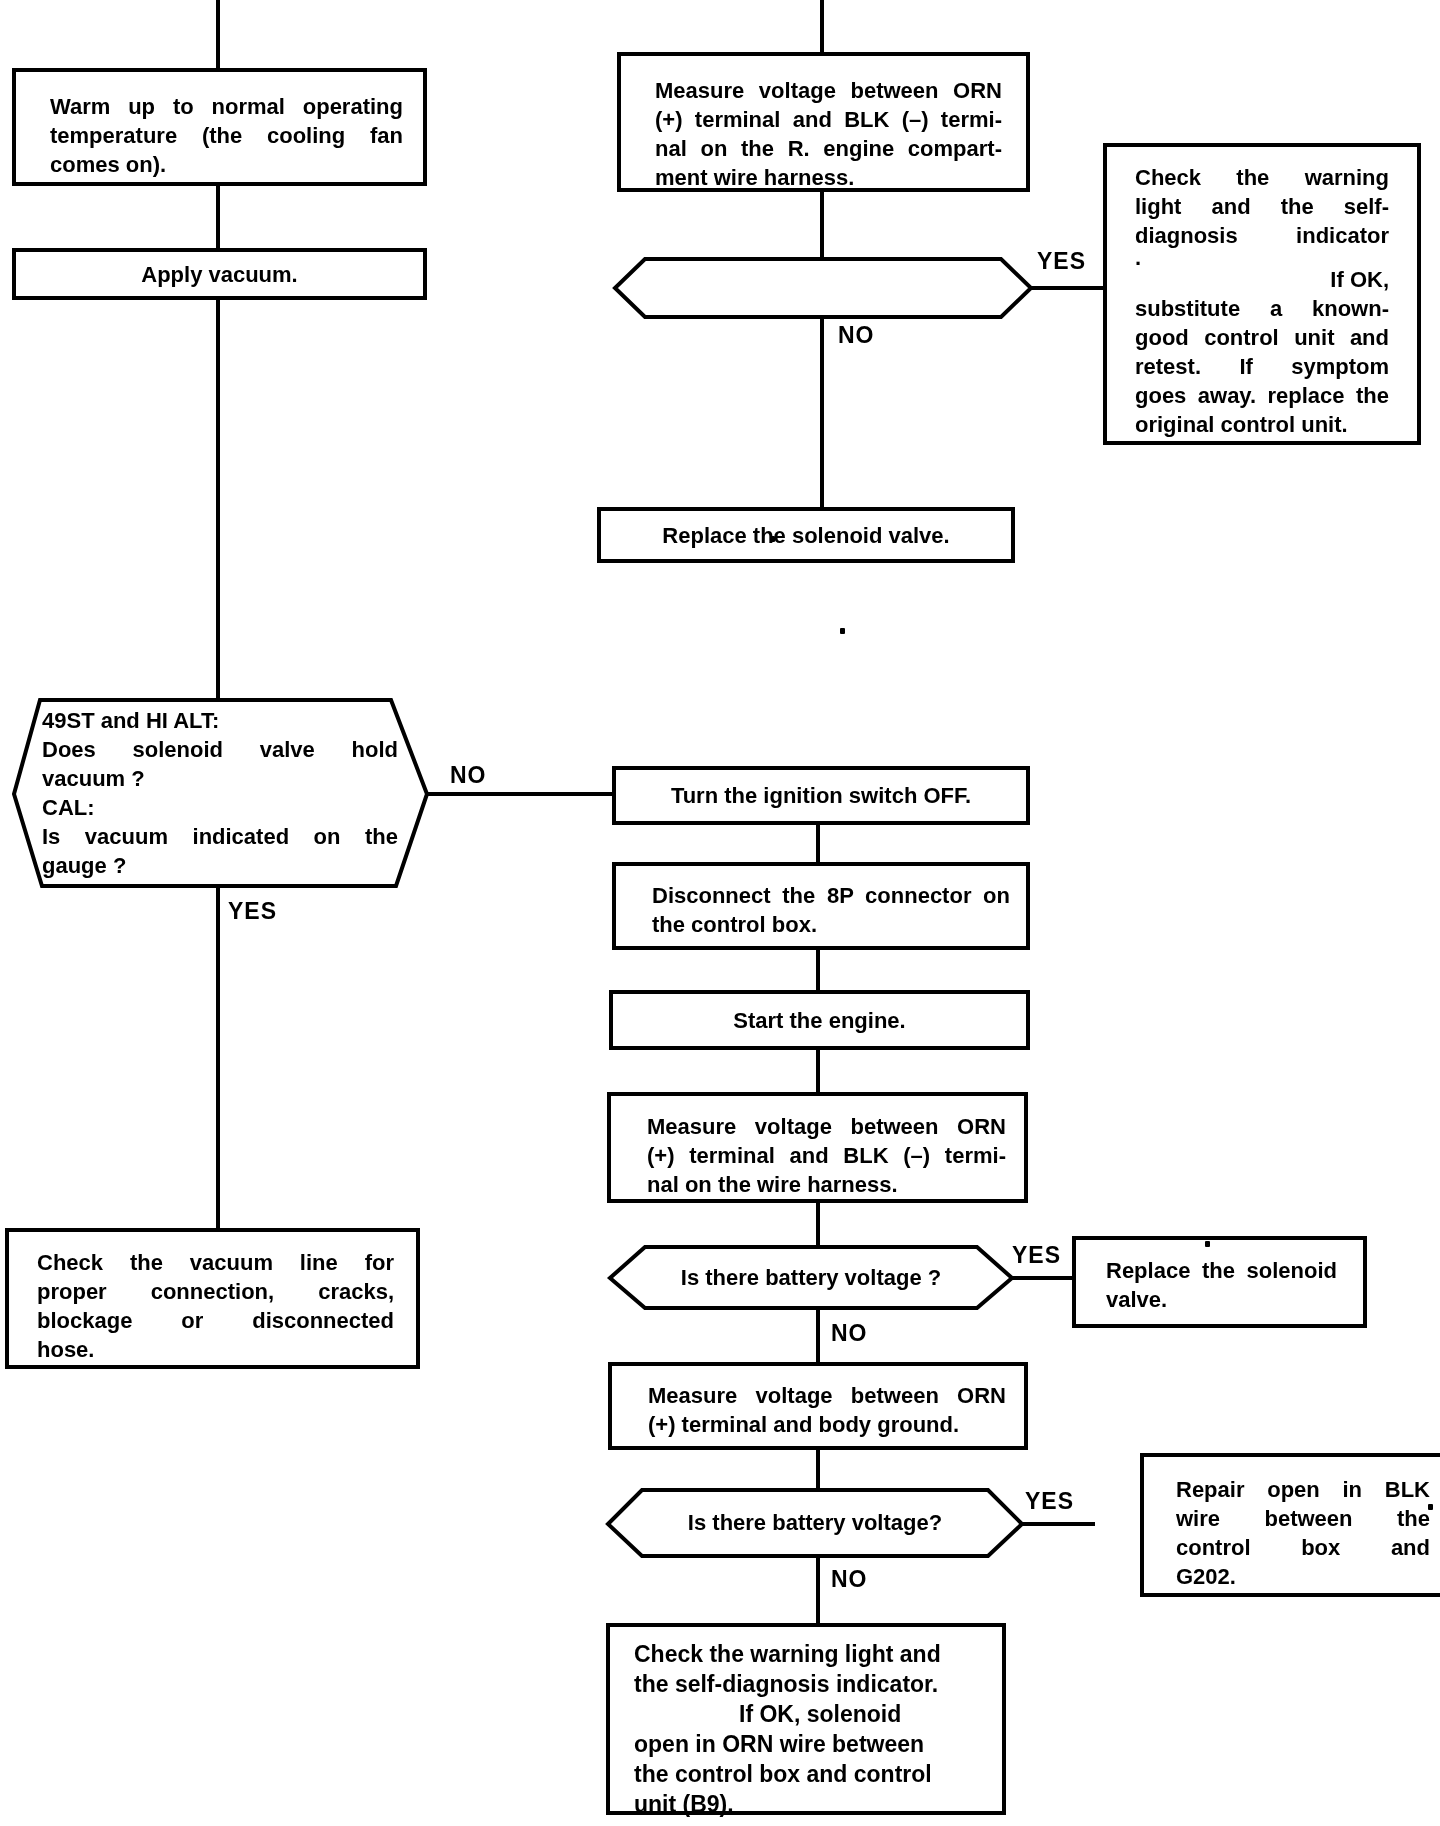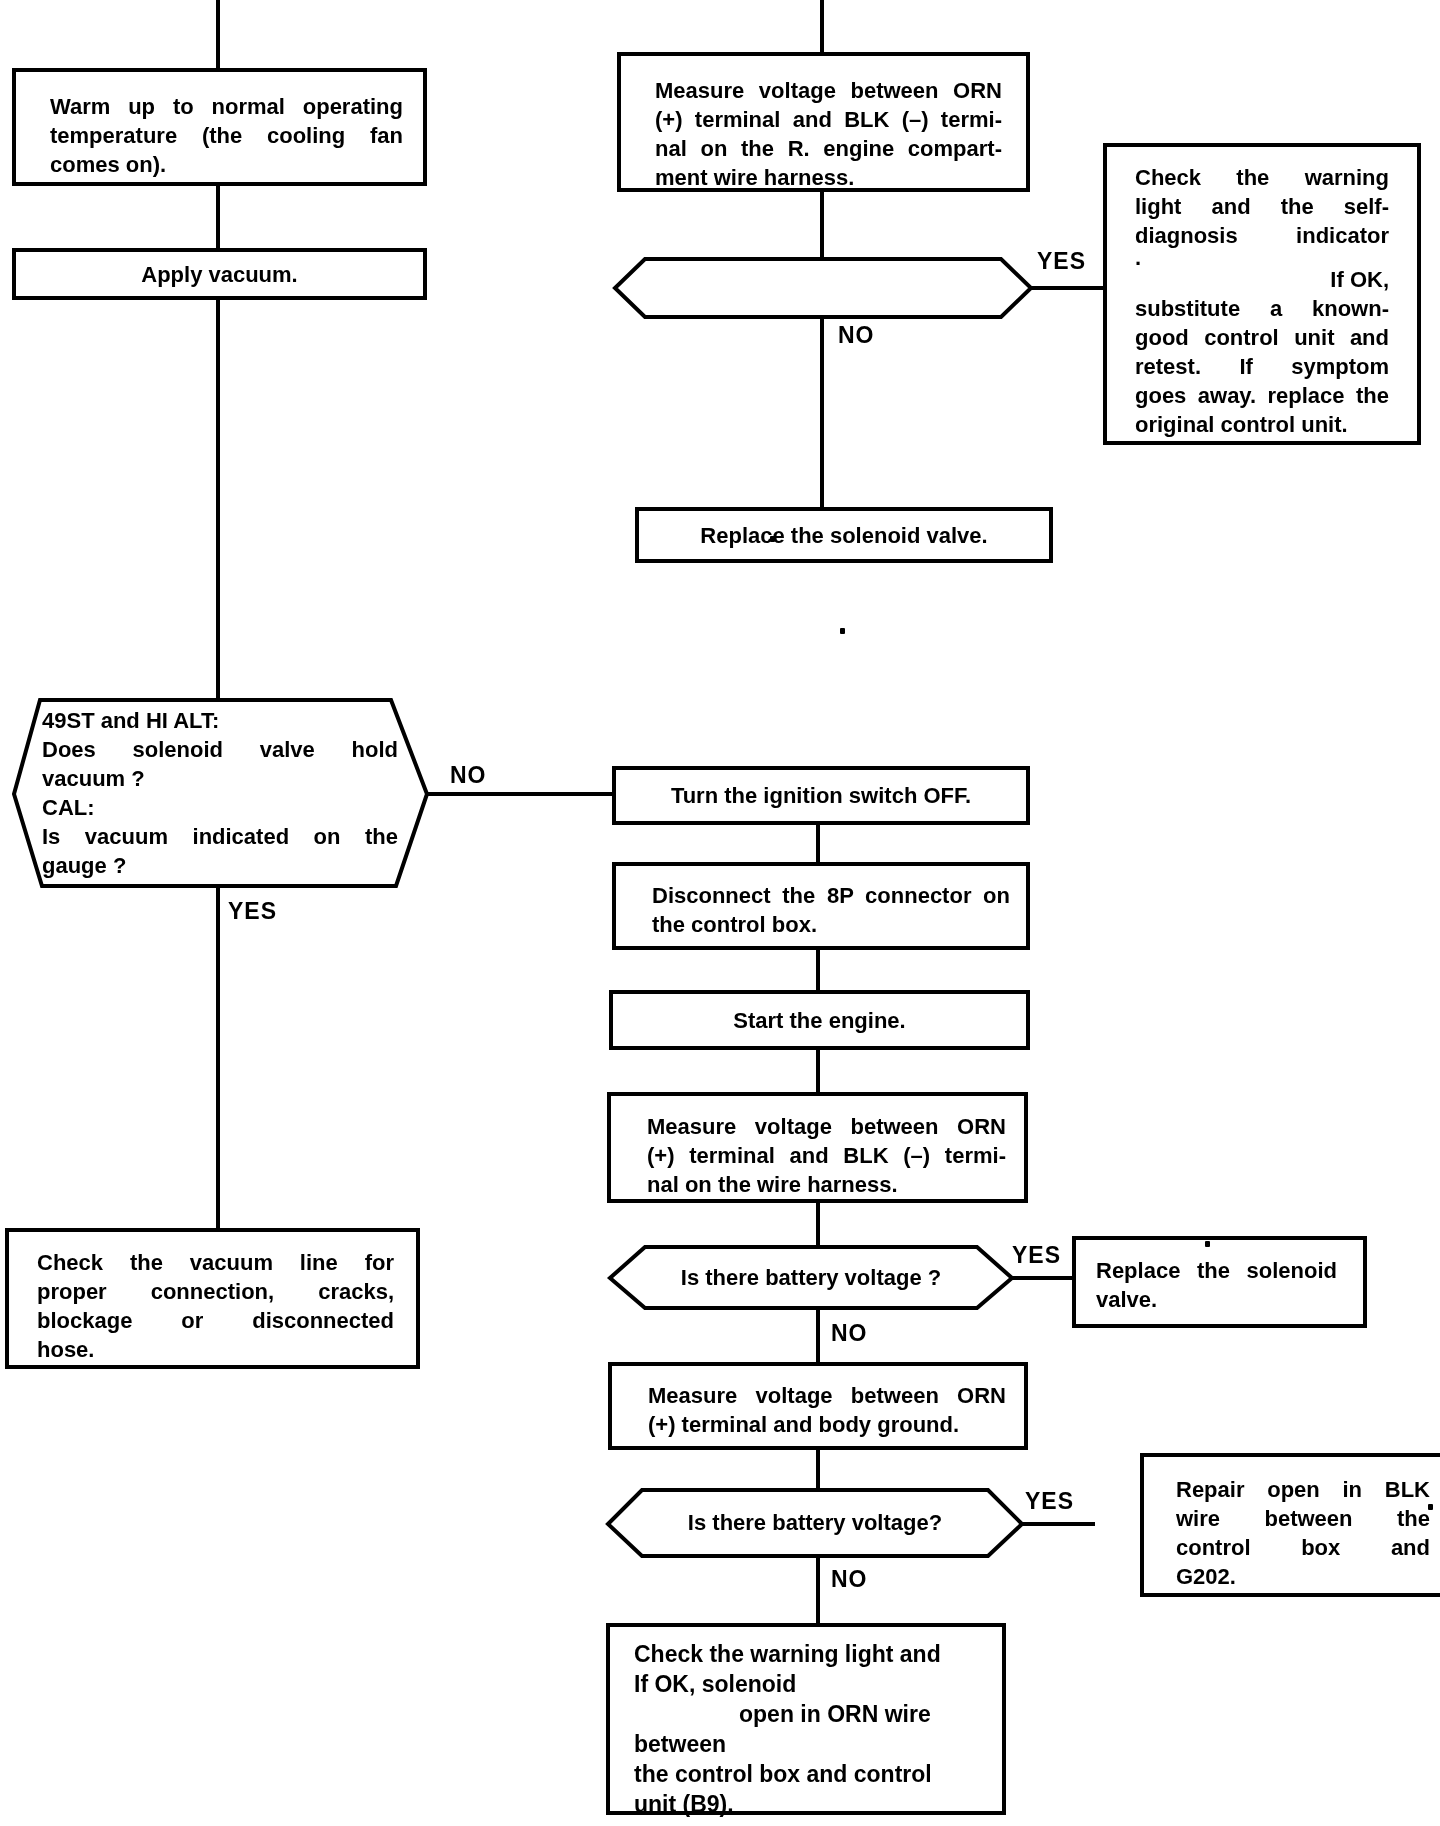--- a/index.html
+++ b/index.html
@@ -28,21 +28,21 @@
   .hexlabel{position:absolute;font-weight:bold;font-size:22px;display:flex;align-items:center;justify-content:center;text-align:center;}
   .branch{position:absolute;font-weight:bold;font-size:23px;letter-spacing:1px;}
   .speck{position:absolute;width:5px;height:6px;background:#000;border-radius:1px;}
   
   .b-warmup{padding:20px 20px 0 34px;}
   .b-measure-r{padding:20px 24px 0 34px;}
   .b-cw{padding:16px 28px 0 28px;}
   .b-disconnect{padding:15px 16px 0 36px;}
   .b-measure-wh{padding:16px 18px 0 36px;}
   .b-measure-bg{padding:15px 18px 0 36px;}
-  .b-replace-a{padding:16px 26px 0 20px;}
+  .b-replace-a{padding:16px 26px 0 30px;}
   .b-repair{padding:18px 28px 0 32px;margin-left:47px;}
   .b-checkvac{padding:16px 22px 0 28px;}
   .b-final{padding:12px 14px 0 24px;font-size:23px;line-height:30px;}
 </style>
 </head>
 <body>
 
 <div id="canvas" style="background: rgb(255, 255, 255); color: rgb(0, 0, 0);">
 
   <svg id="wires" viewBox="0 0 1440 1826" xmlns="http://www.w3.org/2000/svg">
@@ -96,21 +96,21 @@
       <div class="fl">diagnosis indicator</div>
       <div class="fl fl-dot">.</div>
       <div class="fl">If OK,</div>
       <div class="fl">substitute a known-</div>
       <div class="fl">good control unit and</div>
       <div class="fl">retest. If symptom</div>
       <div class="fl">goes away. replace the</div>
       <div class="fl">original control unit.</div>
     </div>
 
-  <div class="box center" style="left:635px;top:507px;width:418px;height:56px;">
+  <div class="box center" style="left:597px;top:507px;width:418px;height:56px;">
     <span>Replace the solenoid valve.</span>
   </div>
 
   <div class="box center" style="left:612px;top:766px;width:418px;height:59px;">
     <span>Turn the ignition switch OFF.</span>
   </div>
 
   <div class="box just b-disconnect" style="left:612px;top:862px;width:418px;height:88px;">
       <div class="fl">Disconnect the 8P connector on</div>
       <div class="fl">the control box.</div>
@@ -145,20 +145,21 @@
 
   <div class="box just b-checkvac" style="left:5px;top:1228px;width:415px;height:141px;">
       <div class="fl">Check the vacuum line for</div>
       <div class="fl">proper connection, cracks,</div>
       <div class="fl">blockage or disconnected</div>
       <div class="fl">hose.</div>
     </div>
 
   <div class="box final b-final" style="left:606px;top:1623px;width:400px;height:192px;">
       <div class="fl">Check the warning light and</div>
+      <div class="fl">the self-diagnosis indicator.</div>
       <div class="fl">If OK, solenoid</div>
       <div class="fl">open in ORN wire between</div>
       <div class="fl">the control box and control</div>
       <div class="fl">unit (B9).</div>
     </div>
 
   <div class="hextext" style="left:42px;top:706px;width:356px;">
       <div class="fl">49ST and HI ALT:</div>
       <div class="fl">Does solenoid valve hold</div>
       <div class="fl">vacuum ?</div>

